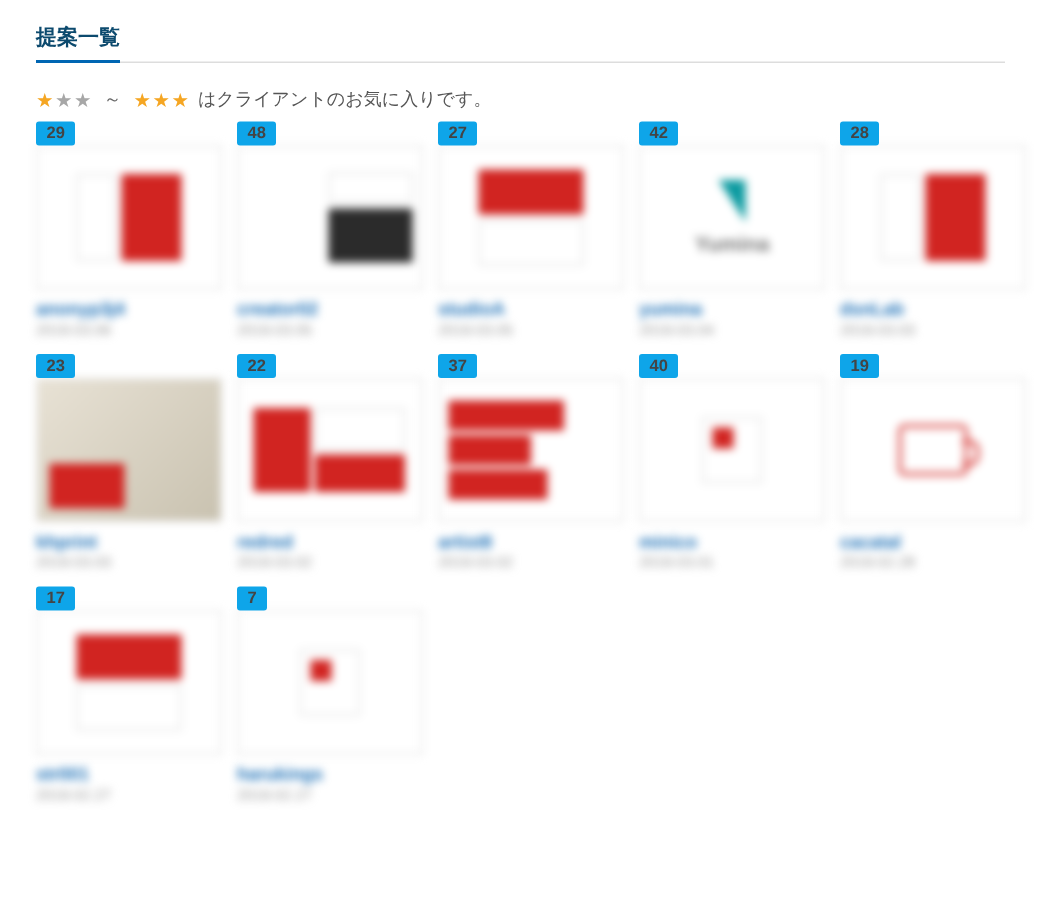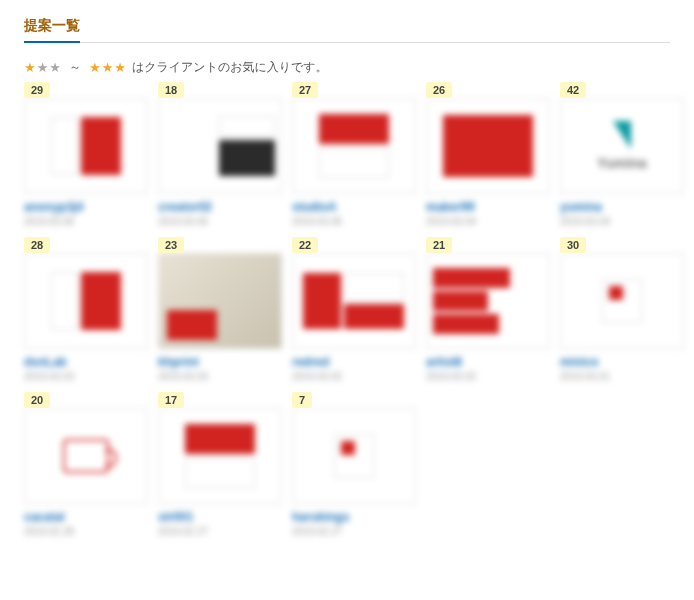--- a/index.html
+++ b/index.html
@@ -8,21 +8,21 @@
     background: #ffffff;
     width: 694px;
     height: 600px;
     overflow: hidden;
     color: #333;
   }
   .page {
     padding: 16px 24px;
   }
   .section-title {
-    color: #a16207;
+    color: #0c4a6e;
     font-size: 14px;
     font-weight: 600;
     padding-bottom: 6px;
     display: inline-block;
     border-bottom: 2px solid #0066b3;
     margin-bottom: 0;
   }
   .section-divider {
     border: none;
     border-top: 1px solid #ddd;
@@ -51,21 +51,21 @@
     gap: 18px 10px;
   }
   .card {
     position: relative;
     width: 124px;
   }
   .num-badge {
     position: absolute;
     top: -8px;
     left: 0;
-    background: #fef9c3;
+    background: #0ea5e9;
     color: #444;
     font-size: 11px;
     font-weight: 600;
     padding: 2px 7px;
     border-radius: 2px;
     z-index: 2;
     filter: none;
   }
   .thumb {
     width: 124px;
@@ -169,21 +169,21 @@
             <div class="a block-white"></div>
             <div class="b block-red"></div>
           </div>
         </div>
         <div class="meta">
           <div class="author">anonyp3j4</div>
           <div class="date">2019.03.06</div>
         </div>
       </div>
       <div class="card">
-        <div class="num-badge">18</div>
+        <div class="num-badge">48</div>
         <div class="thumb">
           <div class="art v-side-dark">
             <div class="a block-white"></div>
             <div class="b block-dark"></div>
           </div>
         </div>
         <div class="meta">
           <div class="author">creator02</div>
           <div class="date">2019.03.05</div>
         </div>
@@ -192,32 +192,20 @@
         <div class="num-badge">27</div>
         <div class="thumb">
           <div class="art v-two-cards">
             <div class="a block-red"></div>
             <div class="b block-white"></div>
           </div>
         </div>
         <div class="meta">
           <div class="author">studioA</div>
           <div class="date">2019.03.05</div>
-        </div>
-      </div>
-      <div class="card">
-        <div class="num-badge">26</div>
-        <div class="thumb">
-          <div class="art v-big-red">
-            <div class="a block-red"></div>
-          </div>
-        </div>
-        <div class="meta">
-          <div class="author">maker99</div>
-          <div class="date">2019.03.04</div>
         </div>
       </div>
       <div class="card">
         <div class="num-badge">42</div>
         <div class="thumb">
           <div class="art v-logo">
             <div class="tri"></div>
             <div class="txt">Yumina</div>
           </div>
         </div>
@@ -261,49 +249,49 @@
               <div class="b2"></div>
             </div>
           </div>
         </div>
         <div class="meta">
           <div class="author">redred</div>
           <div class="date">2019.03.02</div>
         </div>
       </div>
       <div class="card">
-        <div class="num-badge">21</div>
+        <div class="num-badge">37</div>
         <div class="thumb">
           <div class="art v-stack3">
             <div class="r block-red"></div>
             <div class="r block-red" style="width:50%"></div>
             <div class="r block-red" style="width:60%"></div>
           </div>
         </div>
         <div class="meta">
           <div class="author">artist8</div>
           <div class="date">2019.03.02</div>
         </div>
       </div>
       <div class="card">
-        <div class="num-badge">30</div>
+        <div class="num-badge">40</div>
         <div class="thumb">
           <div class="art v-mini">
             <div class="a block-white" style="position:relative">
               <div style="position:absolute;top:6px;left:6px;width:14px;height:14px;background:#d12421"></div>
             </div>
           </div>
         </div>
         <div class="meta">
           <div class="author">minico</div>
           <div class="date">2019.03.01</div>
         </div>
       </div>
       <div class="card">
-        <div class="num-badge">20</div>
+        <div class="num-badge">19</div>
         <div class="thumb">
           <div class="art v-mug">
             <div class="mug"></div>
           </div>
         </div>
         <div class="meta">
           <div class="author">cacatal</div>
           <div class="date">2019.02.28</div>
         </div>
       </div>

